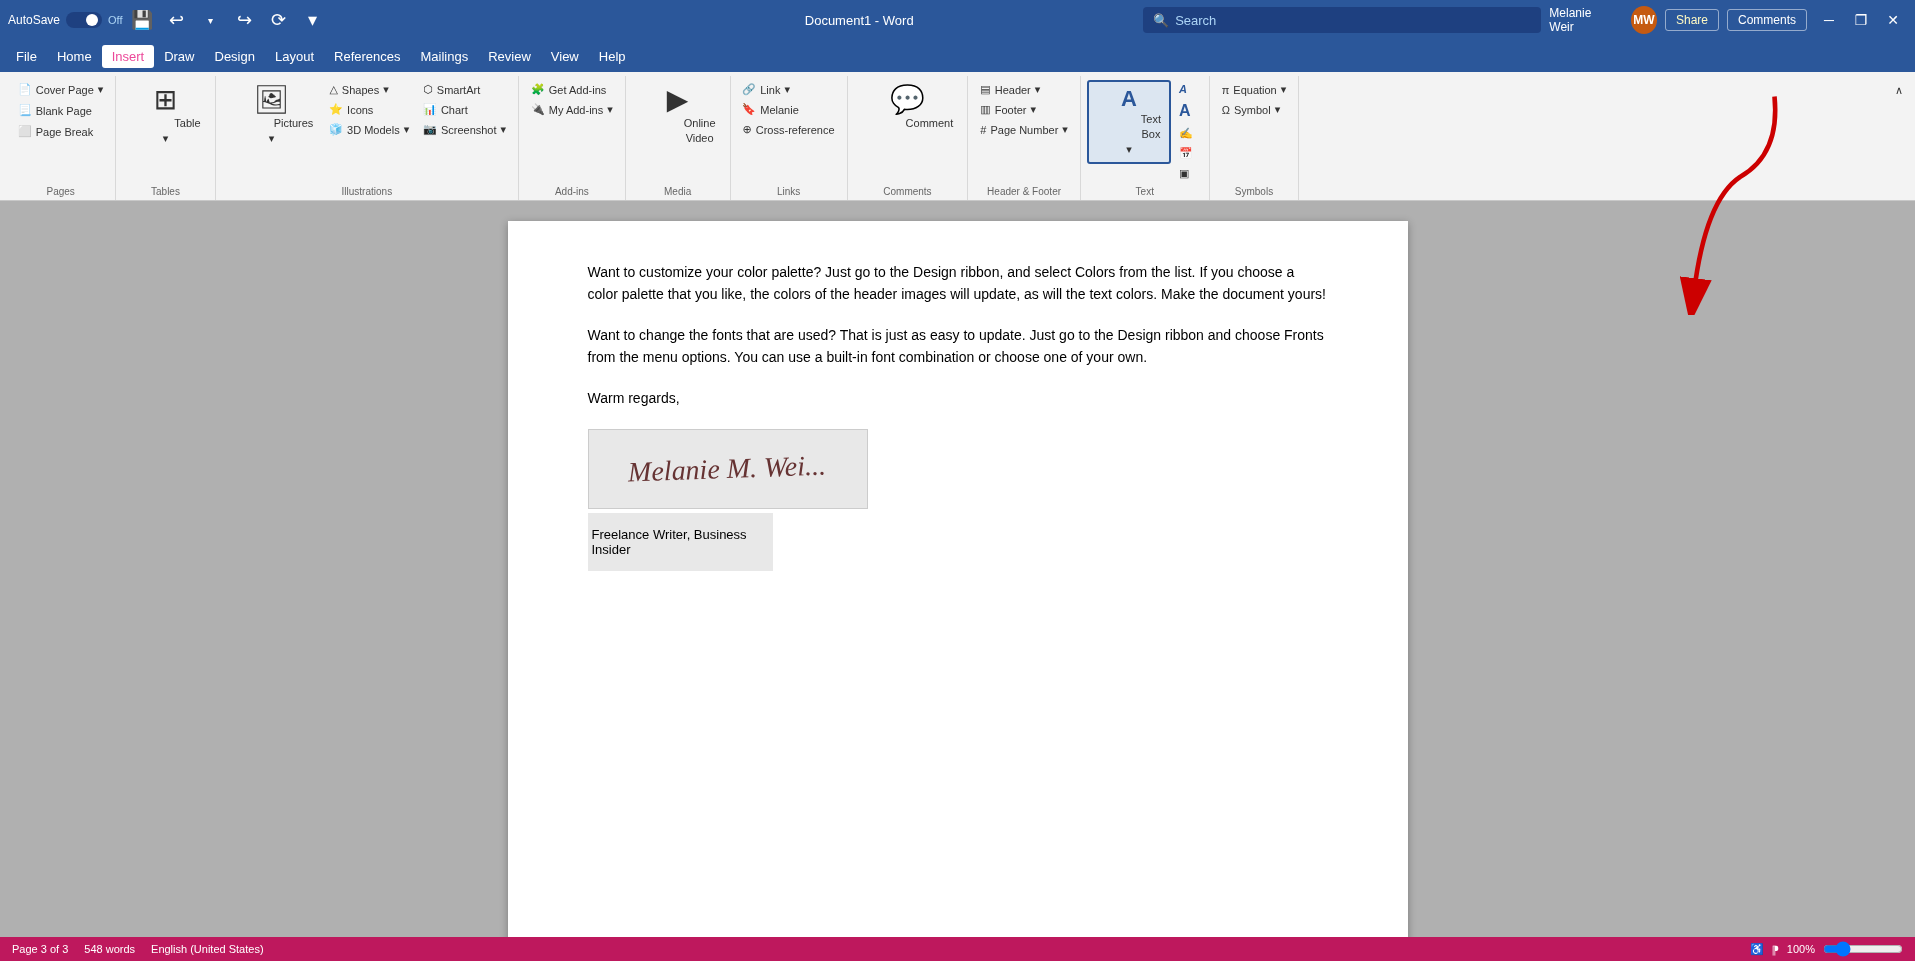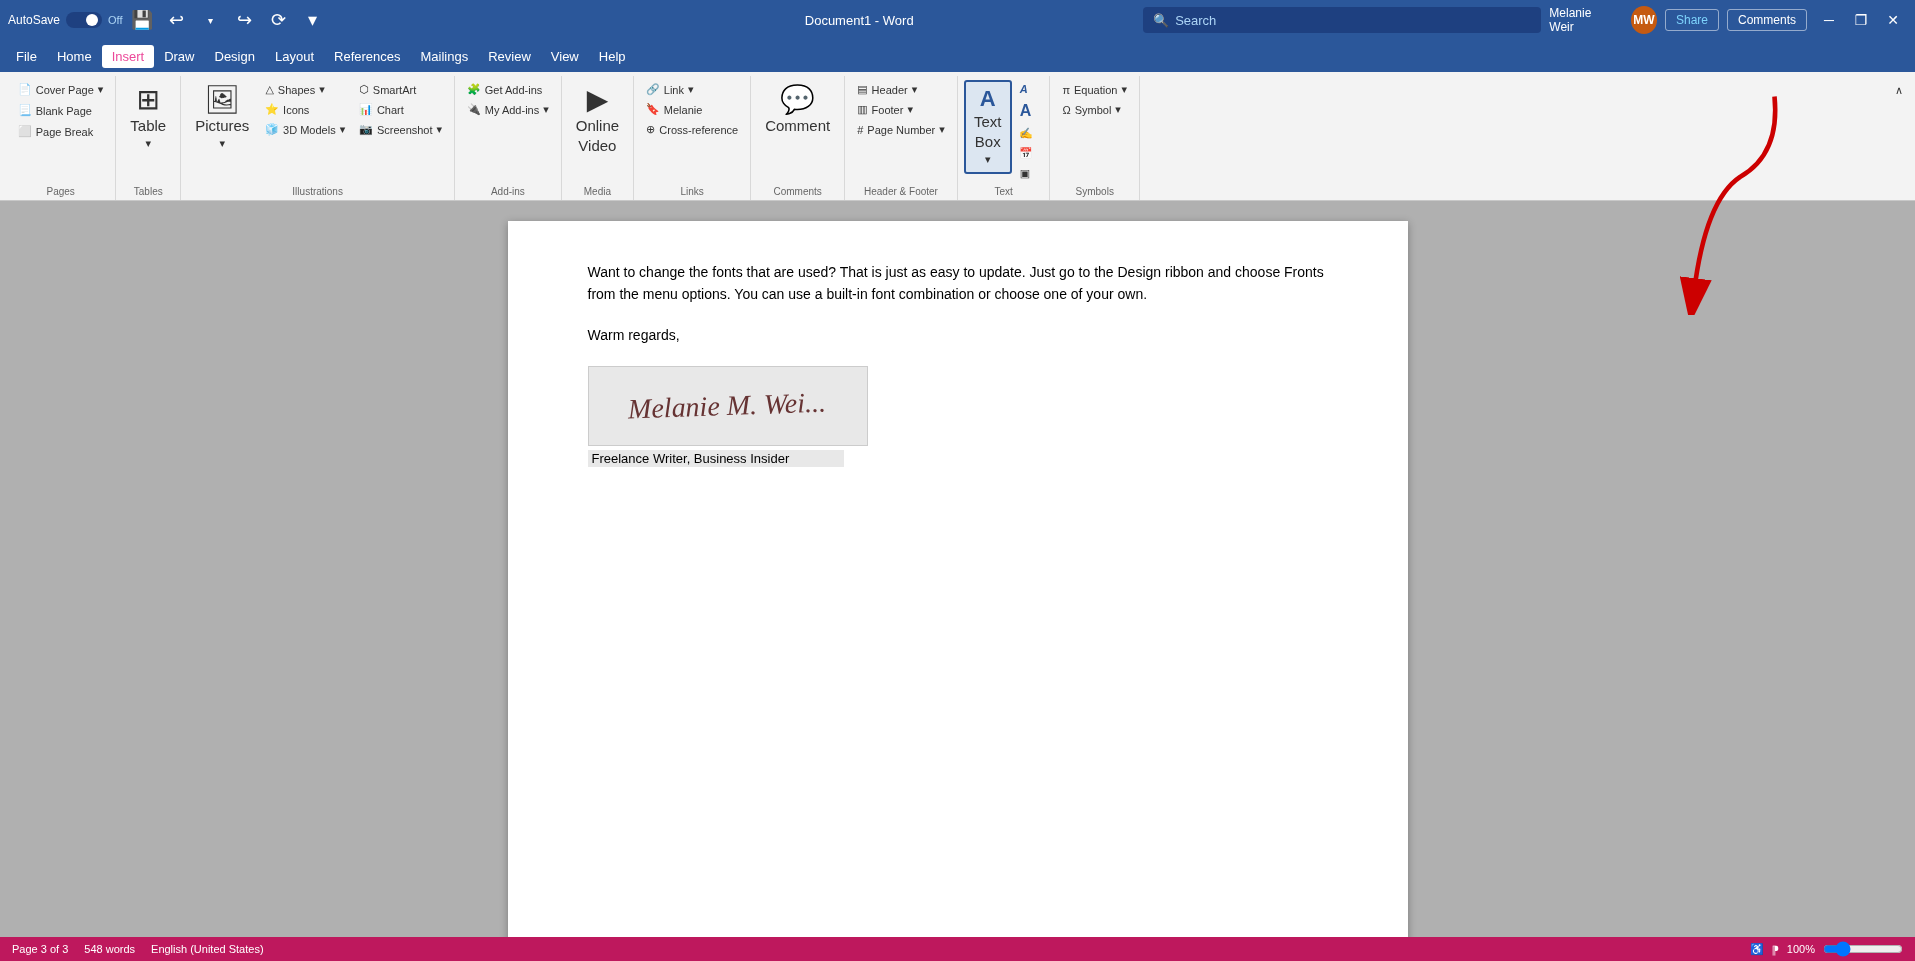--- a/index.html
+++ b/index.html
@@ -138,21 +138,21 @@
       justify-content: center;
       padding: 6px 8px;
       cursor: pointer;
       border-radius: 3px;
       font-size: 11px;
       color: #333;
       gap: 3px;
       min-width: 48px;
     }
     .ribbon-btn-large .btn-icon { font-size: 28px; line-height: 1; }
-    .ribbon-btn-large .btn-label { font-size: 15px; white-space: nowrap; }
+    .ribbon-btn-large .btn-label { font-size: 11px; white-space: nowrap; margin-left: 44px; }
     .ribbon-btn-small {
       display: flex;
       align-items: center;
       gap: 4px;
       padding: 3px 6px;
       cursor: pointer;
       border-radius: 3px;
       font-size: 11px;
       color: #333;
       white-space: nowrap;
@@ -213,22 +213,22 @@
       font-family: 'Brush Script MT', cursive, serif;
       font-size: 26px;
       color: #555;
       font-style: italic;
     }
     .sig-name {
       font-size: 13px;
       color: #000;
       margin-top: 4px;
       background: #e8e8e8;
-      width: 256px;
-      padding: 1px 4px;
+      width: 185px;
+      padding: 14px 4px;
     }
     
     .red-arrow {
       position: fixed;
       top: 80px;
       right: 200px;
       width: 120px;
       height: 200px;
       pointer-events: none;
       z-index: 100;
@@ -273,21 +273,21 @@
     <div class="search-bar-title">
       <span>🔍</span>
       <span>Search</span>
     </div>
     <div class="user-info">
       <span>Melanie Weir</span>
       <div class="user-avatar">
         <span>MW</span>
       </div>
     </div>
-    <button style="background:none;border:1px solid rgba(255,255,255,0.5);color:#7dd3fc;padding:3px 10px;border-radius:3px;font-size:12px;cursor:pointer;">
+    <button style="background:none;border:1px solid rgba(255,255,255,0.5);color:#fef9c3;padding:3px 10px;border-radius:3px;font-size:12px;cursor:pointer;">
       <span>Share</span>
     </button>
     <button style="background:none;border:1px solid rgba(255,255,255,0.5);color:white;padding:3px 10px;border-radius:3px;font-size:12px;cursor:pointer;">
       <span>Comments</span>
     </button>
     <div class="window-controls">
       <div class="win-btn">─</div>
       <div class="win-btn">❐</div>
       <div class="win-btn close">✕</div>
     </div>
@@ -522,20 +522,21 @@
     <div style="margin-left:auto;display:flex;align-items:flex-start;padding-top:4px;">
       <div class="ribbon-btn" style="min-width:20px;padding:4px;">
         <span>∧</span>
       </div>
     </div>
   </div>
 </div>
 
 <div class="doc-area">
   <div class="page">
+    <p class="doc-text">Want to customize your color palette?  Just go to the Design ribbon, and select Colors from the list.  If you choose a color palette that you like, the colors of the header images will update, as will the text colors.  Make the document yours!</p>
     <p class="doc-text">Want to change the fonts that are used?  That is just as easy to update.  Just go to the Design ribbon and choose Fronts from the menu options.  You can use a built-in font combination or choose one of your own.</p>
     <p class="doc-text">Warm regards,</p>
     <div class="signature-block">
       <div class="signature-img">
         <span style="font-family: 'Brush Script MT', cursive; font-size: 28px; color: #663333; transform: rotate(-2deg); display: inline-block;">Melanie M. Wei...</span>
       </div>
       <div class="sig-name">Freelance Writer, Business Insider</div>
     </div>
   </div>
 </div>

